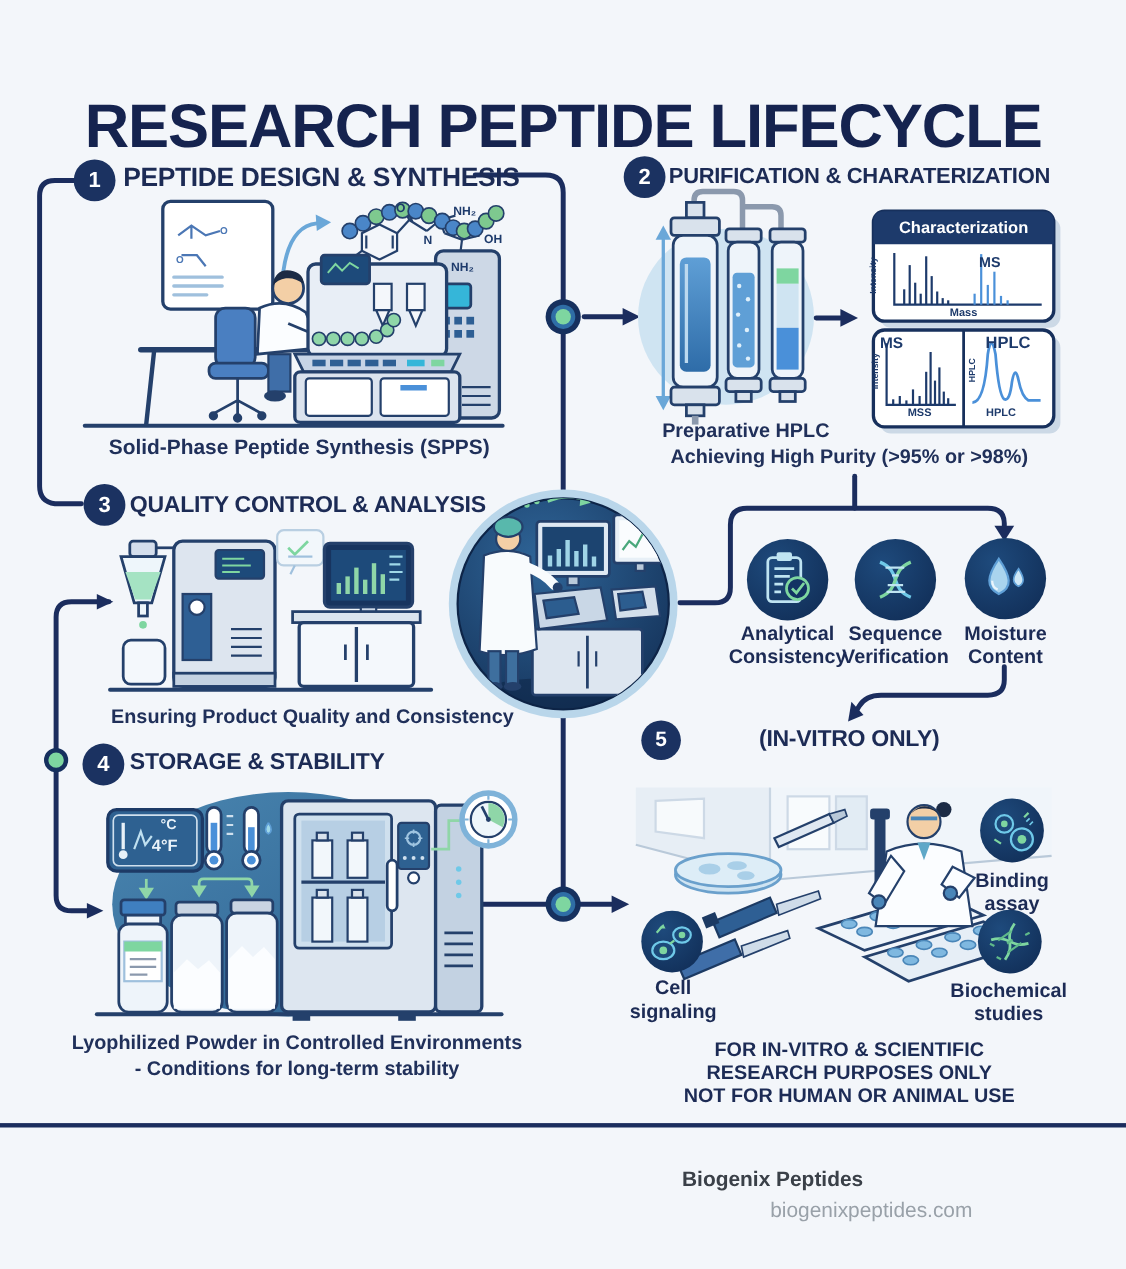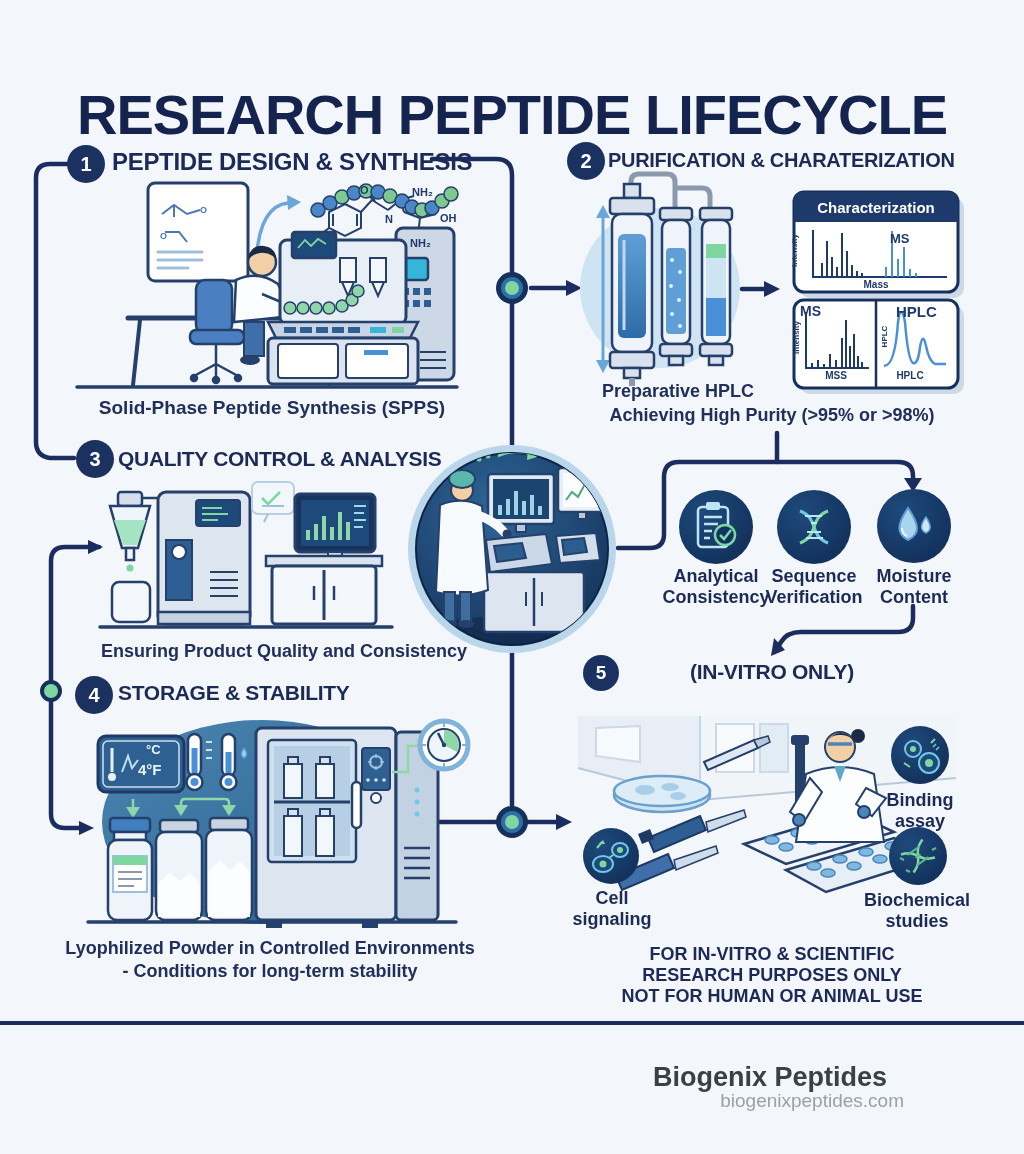--- a/index.html
+++ b/index.html
@@ -17,22 +17,22 @@
   .icon-circle{border-radius:50%;background:radial-gradient(circle at 35% 30%,#1e4a7c,#0f2a52);
     display:flex;align-items:center;justify-content:center;z-index:3;}
   .icon-label{text-align:center;font-weight:700;color:#1c2b55;font-size:18px;line-height:21px;}
   .micro{color:#1d3a6b;font-weight:700;white-space:nowrap;}
   .rot{transform:rotate(-90deg);transform-origin:center;text-align:center;}
   .panel-header{color:#ffffff;font-weight:700;font-size:15px;text-align:center;}
   .mol{color:#1d3a6b;font-weight:700;font-size:11px;white-space:nowrap;}
   .mol-sm{color:#4b77b5;font-weight:700;font-size:9px;}
   .storage-txt{color:#e9f2f9;font-weight:700;}
   .divider{left:0;top:1021px;width:1024px;height:4px;background:#1b2d5e;z-index:3;}
-  .brand{left:620px;top:1062px;width:300px;text-align:center;font-size:27px;font-weight:800;color:#3a4048;}
-  .website{left:604px;top:1090px;width:300px;text-align:right;font-size:19px;font-weight:400;color:#99a1a9;}
+  .brand{left:620px;top:1062px;width:300px;text-align:left;font-size:19px;font-weight:800;color:#3a4048;}
+  .website{left:584px;top:1090px;width:300px;text-align:right;font-size:19px;font-weight:400;color:#99a1a9;}
   .warn{text-align:center;font-weight:800;color:#1c2b55;font-size:18px;line-height:21px;margin-top:16px;}
 </style>
 </head>
 <body>
 
 <div class="poster">
 
 <svg class="art" width="1024" height="1154" viewBox="0 0 1024 1154">
   <defs>
     <radialGradient id="hubGrad" cx="40%" cy="30%" r="85%">

